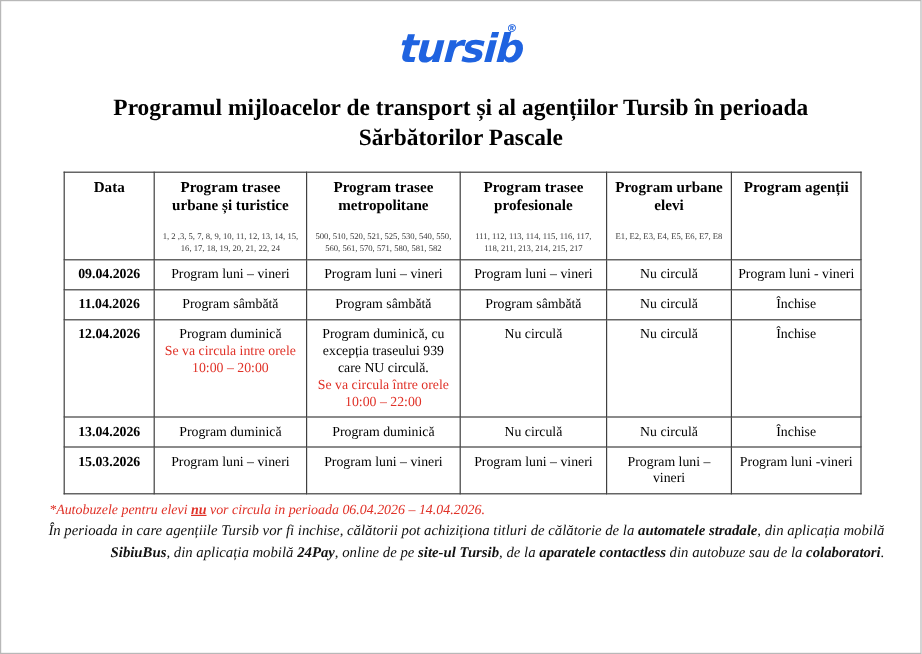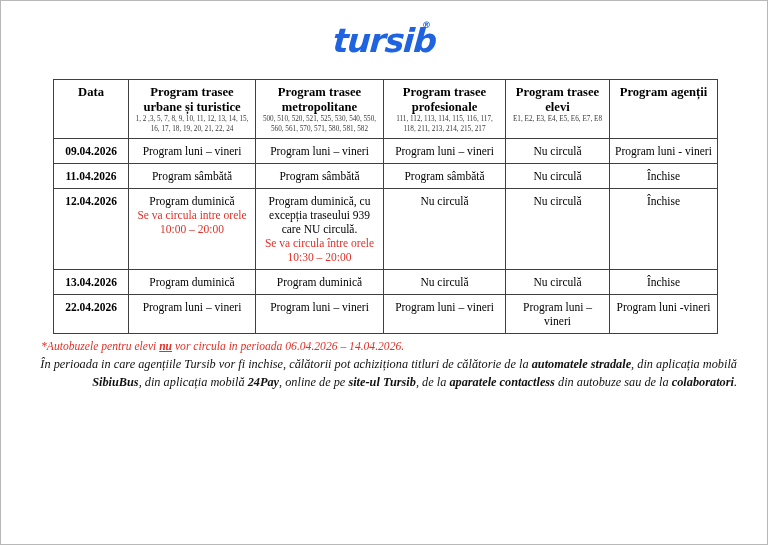--- a/index.html
+++ b/index.html
@@ -90,21 +90,21 @@
     text-align: left;
     vertical-align: top;
     padding-left: 6px;
   }
   .routes {
     display: block;
     font-weight: normal;
     font-size: 7.2px;
     line-height: 1.32;
     color: #3a3a3a;
-    margin-top: 0;
+    margin-top: 14px;
     padding: 0 2px;
   }
   td.date {
     text-align: left;
     font-weight: bold;
     font-size: 12.3px;
     padding-left: 6px;
     padding-top: 5px;
     white-space: nowrap;
   }
@@ -153,20 +153,24 @@
 <body>
 
 <div class="page">
 
   <div class="logo-wrap">
     <div class="logo">
       <span>tursib</span><span class="reg">®</span>
     </div>
   </div>
 
+  <h1 class="title">
+    <span>Programul mijloacelor de transport și al agențiilor Tursib în perioada</span>
+    <span class="l2">Sărbătorilor Pascale</span>
+  </h1>
 
   <div class="tbl-wrap">
     <table class="schedule">
       <colgroup>
         <col class="w-data">
           <col class="w-urb">
           <col class="w-metro">
         <col class="w-prof">
           <col class="w-elevi">
           <col class="w-agent">
@@ -182,21 +186,21 @@
           </th>
           <th>
             <span>Program trasee metropolitane</span>
             <span class="routes">500, 510, 520, 521, 525, 530, 540, 550, 560, 561, 570, 571, 580, 581, 582</span>
           </th>
           <th>
             <span>Program trasee profesionale</span>
             <span class="routes">111, 112, 113, 114, 115, 116, 117, 118, 211, 213, 214, 215, 217</span>
           </th>
           <th>
-            <span>Program trasee elevi</span>
+            <span>Program urbane elevi</span>
             <span class="routes">E1, E2, E3, E4, E5, E6, E7, E8</span>
           </th>
           <th>
             <span>Program agenții</span>
           </th>
         </tr>
       </thead>
       <tbody>
         <tr>
           <td class="date">09.04.2026</td>
@@ -215,36 +219,36 @@
           <td class="cell">Închise</td>
         </tr>
         <tr class="r-tall">
           <td class="date">12.04.2026</td>
           <td class="cell">
             <span>Program duminică</span>
             <span class="red">Se va circula intre orele 10:00 – 20:00</span>
           </td>
           <td class="cell">
             <span>Program duminică, cu excepția traseului 939 care NU circulă.</span>
-            <span class="red">Se va circula între orele 10:30 – 20:00</span>
+            <span class="red">Se va circula între orele 10:00 – 22:00</span>
           </td>
           <td class="cell">Nu circulă</td>
           <td class="cell">Nu circulă</td>
           <td class="cell">Închise</td>
         </tr>
         <tr>
           <td class="date">13.04.2026</td>
           <td class="cell"><span>Program duminică</span></td>
           <td class="cell"><span>Program duminică</span></td>
           <td class="cell">Nu circulă</td>
           <td class="cell">Nu circulă</td>
           <td class="cell">Închise</td>
         </tr>
         <tr>
-          <td class="date">22.04.2026</td>
+          <td class="date">15.03.2026</td>
           <td class="cell"><span>Program luni – vineri</span></td>
           <td class="cell"><span>Program luni – vineri</span></td>
           <td class="cell">Program luni – vineri</td>
           <td class="cell">Program luni – vineri</td>
           <td class="cell">Program luni -vineri</td>
         </tr>
       </tbody>
     </table>
   </div>
 

